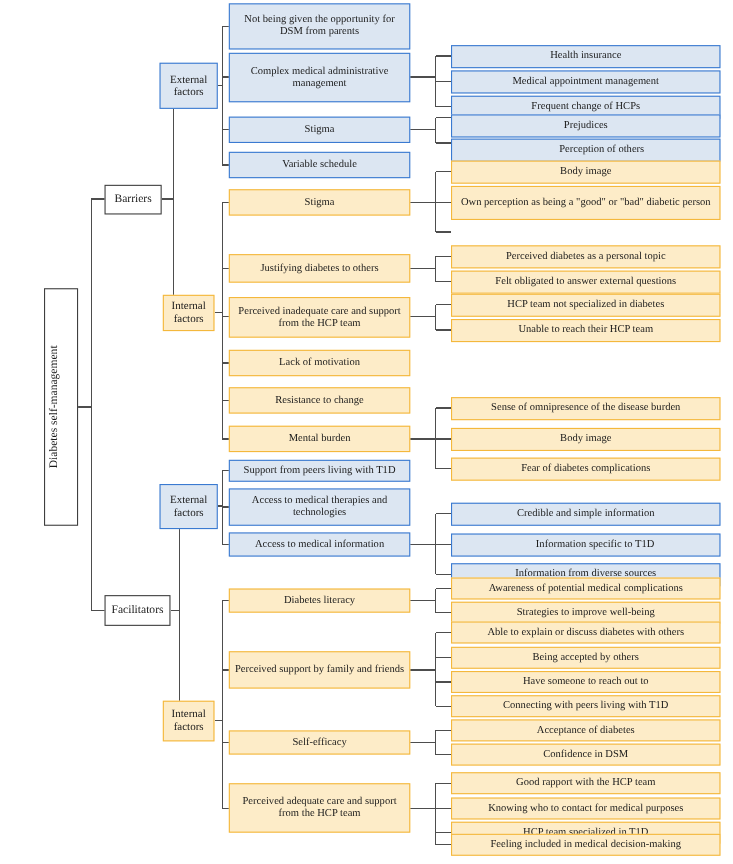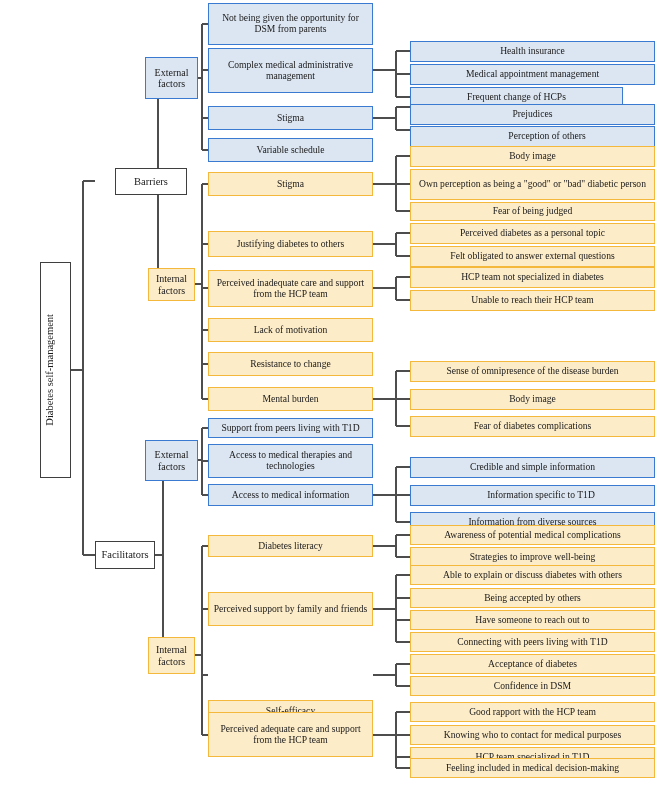--- a/index.html
+++ b/index.html
@@ -185,21 +185,21 @@
       <path d="M396,735 L410,735"></path>
       <path d="M396,757 L410,757"></path>
       <path d="M396,768 L410,768"></path>
     </g>
   </svg>
 
   <div class="node n-root" style="left:40px; top:262px; width:31px; height:216px;">
     <span class="lbl">Diabetes self-management</span>
   </div>
 
-  <div class="node n-cat" style="left:95px; top:168px; width:72px; height:27px;margin-left:20px;">
+  <div class="node n-cat" style="left:95px; top:168px; width:52px; height:27px;">
     <span class="lbl">Barriers</span>
   </div>
 
   <div class="node n-cat" style="left:95px; top:541px; width:60px; height:28px;">
     <span class="lbl">Facilitators</span>
   </div>
 
   <div class="node n-blue n-fac" style="left:145px; top:57px; width:53px; height:42px;">
     <span class="lbl">External factors</span>
   </div>
@@ -228,21 +228,21 @@
   <div class="node n-blue" style="left:208px; top:138px; width:165px; height:24px;">
     <span class="lbl">Variable schedule</span>
   </div>
 
   <div class="node n-blue thin" style="left:410px; top:41px; width:245px; height:21px;">
     <span class="lbl">Health insurance</span>
   </div>
   <div class="node n-blue thin" style="left:410px; top:64px; width:245px; height:21px;">
     <span class="lbl">Medical appointment management</span>
   </div>
-  <div class="node n-blue thin" style="left:410px; top:87px; width:213px; height:21px;">
+  <div class="node n-blue thin" style="left:410px; top:87px; width:245px; height:21px;">
     <span class="lbl">Frequent change of HCPs</span>
   </div>
   <div class="node n-blue thin" style="left:410px; top:104px; width:245px; height:21px;">
     <span class="lbl">Prejudices</span>
   </div>
   <div class="node n-blue thin" style="left:410px; top:126px; width:245px; height:21px;padding-left:32px;">
     <span class="lbl">Perception of others</span>
   </div>
 
   <div class="node n-orange" style="left:208px; top:172px; width:165px; height:24px;">
@@ -263,23 +263,20 @@
   <div class="node n-orange" style="left:208px; top:387px; width:165px; height:24px;">
     <span class="lbl">Mental burden</span>
   </div>
 
   <div class="node n-orange thin" style="left:410px; top:146px; width:245px; height:21px;">
     <span class="lbl">Body image</span>
   </div>
   <div class="node n-orange thin" style="left:410px; top:169px; width:245px; height:31px;">
     <span class="lbl">Own perception as being a "good" or "bad" diabetic person</span>
   </div>
-  <div class="node n-orange thin" style="left:410px; top:202px; width:245px; height:19px;">
-    <span class="lbl">Fear of being judged</span>
-  </div>
   <div class="node n-orange thin" style="left:410px; top:223px; width:245px; height:21px;">
     <span class="lbl">Perceived diabetes as a personal topic</span>
   </div>
   <div class="node n-orange thin" style="left:410px; top:246px; width:245px; height:21px;">
     <span class="lbl">Felt obligated to answer external questions</span>
   </div>
   <div class="node n-orange thin" style="left:410px; top:267px; width:245px; height:21px;">
     <span class="lbl">HCP team not specialized in diabetes</span>
   </div>
   <div class="node n-orange thin" style="left:410px; top:290px; width:245px; height:21px;">
@@ -314,21 +311,21 @@
   <div class="node n-blue thin" style="left:410px; top:512px; width:245px; height:21px;">
     <span class="lbl">Information from diverse sources</span>
   </div>
 
   <div class="node n-orange" style="left:208px; top:535px; width:165px; height:22px;">
     <span class="lbl">Diabetes literacy</span>
   </div>
   <div class="node n-orange" style="left:208px; top:592px; width:165px; height:34px;">
     <span class="lbl">Perceived support by family and friends</span>
   </div>
-  <div class="node n-orange" style="left:208px; top:664px; width:165px; height:22px;margin-top:36px;">
+  <div class="node n-orange" style="left:208px; top:664px; width:165px; height:22px;">
     <span class="lbl">Self-efficacy</span>
   </div>
   <div class="node n-orange" style="left:208px; top:712px; width:165px; height:45px;">
     <span class="lbl">Perceived adequate care and support from the HCP team</span>
   </div>
 
   <div class="node n-orange thin" style="left:410px; top:525px; width:245px; height:20px;text-align:center;">
     <span class="lbl">Awareness of potential medical complications</span>
   </div>
   <div class="node n-orange thin" style="left:410px; top:547px; width:245px; height:20px;">

